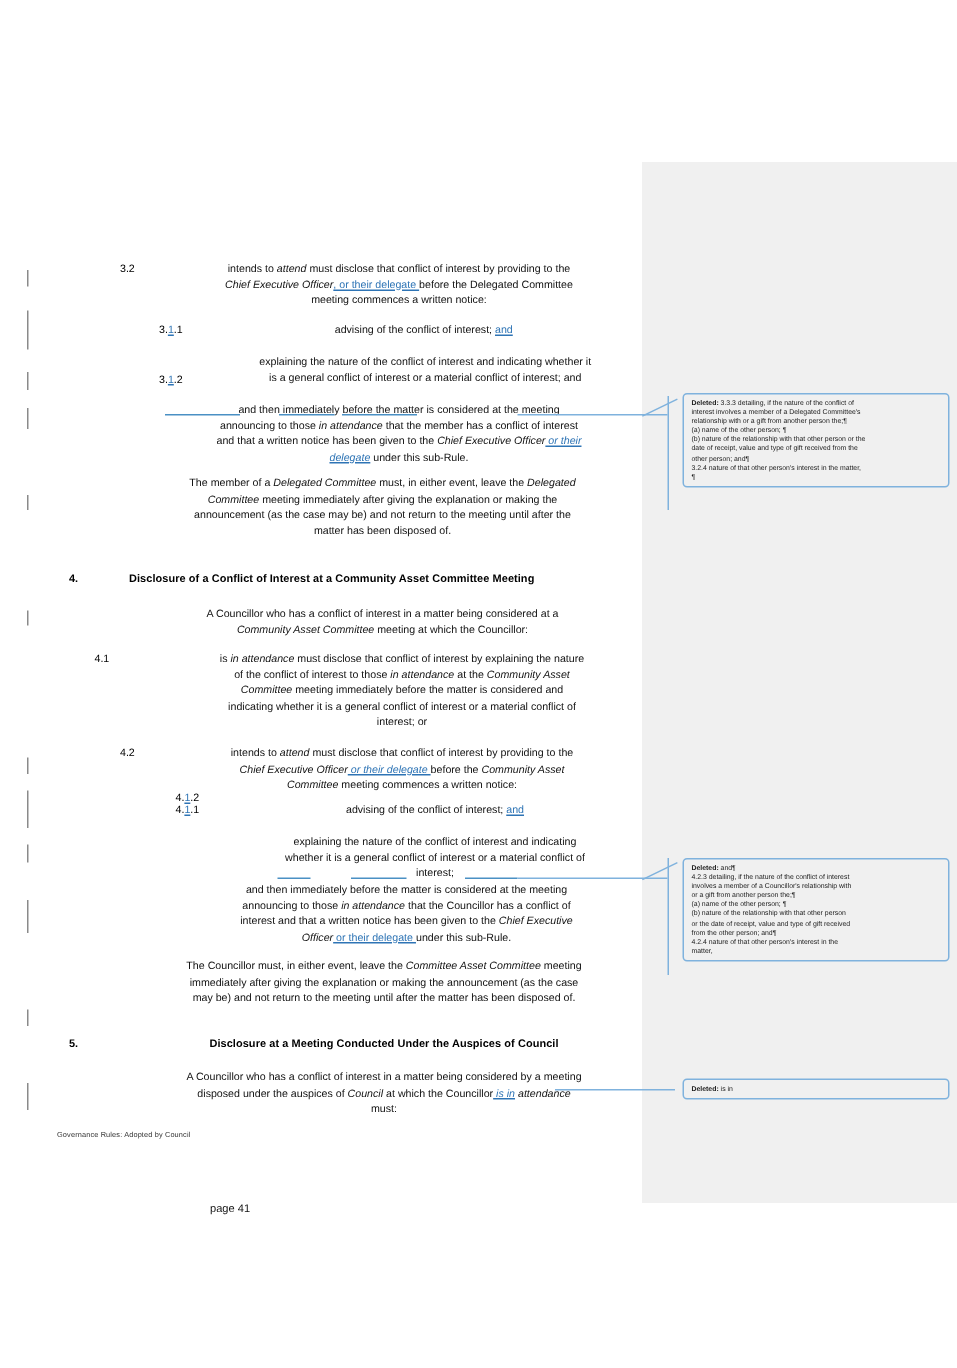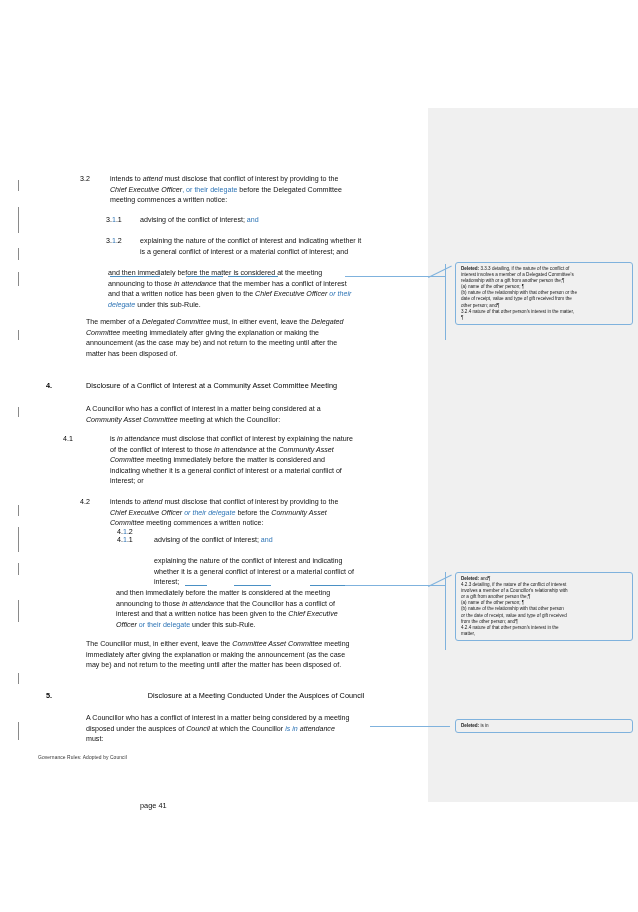--- a/index.html
+++ b/index.html
@@ -41,48 +41,49 @@
     left: 0; top: 0;
     width: 428px;
     height: 912px;
   }
 
   .para {
     position: absolute;
     font-size: 7.1px;
     line-height: 10.6px;
     color: #111;
-    text-align: left;
+    text-align: center;
   }
 
   .num {
     position: absolute;
     font-size: 7.1px;
     line-height: 10.6px;
   }
 
   .heading-num {
     position: absolute;
     font-size: 7.3px;
     font-weight: bold;
     line-height: 10.6px;
   }
   .heading-text {
     position: absolute;
     font-size: 7.3px;
-    font-weight: normal;
+    font-weight: bold;
     line-height: 10.6px;
     letter-spacing: .05px;
   }
 
   i, .it { font-style: italic; }
 
   
   .ins {
     color: #2e74b5;
+    text-decoration: underline;
   }
 
   
   .delmark {
     position: absolute;
     height: 1px;
     background: #4a90c4;
   }
 
   
@@ -171,21 +172,21 @@
       <span>meeting commences a written notice:</span>
     </div>
 
     <div class="num" style="left:106px;top:215px;">
       <span>3.</span><span class="ins">1</span><span>.1</span>
     </div>
     <div class="para" style="left:140px;top:215px;width:285px;">
       <span>advising of the conflict of interest; </span><span class="ins">and</span>
     </div>
 
-    <div class="num" style="left:106px;top:236px;">
+    <div class="num" style="left:106px;top:248px;">
       <span>3.</span><span class="ins">1</span><span>.2</span>
     </div>
     <div class="para" style="left:140px;top:236px;width:287px;">
       <span>explaining the nature of the conflict of interest and indicating whether it</span><br>
       <span>is a general conflict of interest or a material conflict of interest; and</span>
     </div>
 
     <div class="para" style="left:108px;top:268px;width:316px;">
       <span>and then immediately before the matter is considered at the meeting</span><br>
       <span>announcing to those </span><i>in attendance</i><span> that the member has a conflict of interest</span><br>

